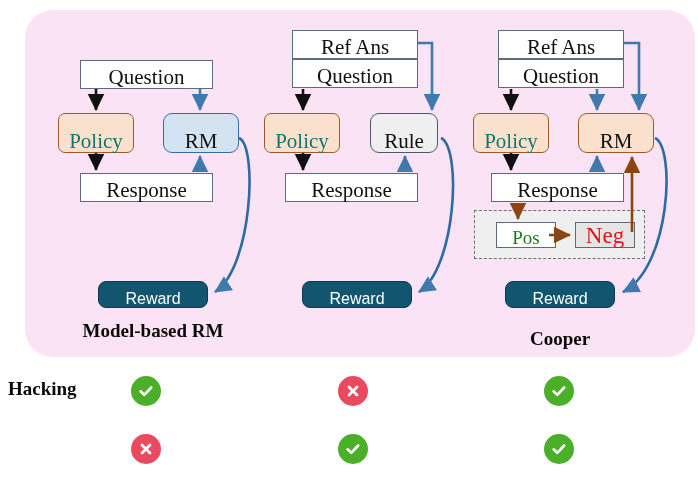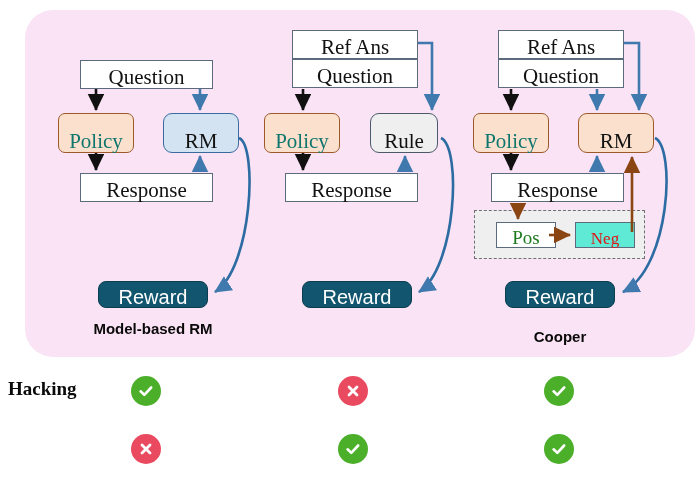--- a/index.html
+++ b/index.html
@@ -74,44 +74,44 @@
     border: 1.8px solid #4c5a6b;
     border-radius: 9px;
     color: #111111;
     font-size: 21px;
   }
   .n-reward {
     background: #12556e;
     border: 1.8px solid #0b3d50;
     border-radius: 8px;
     color: #ffffff;
-    font-size: 20px;
+    font-size: 16px;
     font-family: "Liberation Sans", sans-serif;
   }
   .n-dashed {
     background: #efefef;
     border: 1.6px dashed #6f6f6f;
   }
   .n-pos {
     background: #ffffff;
     border: 1.6px solid #5b6a7d;
     color: #1e7a1e;
     font-size: 19px;
   }
   .n-neg {
-    background: #5eead4;
+    background: #e5e5e5;
     border: 1.6px solid #5b6a7d;
     color: #e01414;
-    font-size: 17px;
+    font-size: 23px;
   }
   .col-label {
     position: absolute;
-    font-family: Liberation Sans, sans-serif;
+    font-family: Liberation Serif, serif;
     font-weight: bold;
-    font-size: 15px;
+    font-size: 19px;
     color: #0a0a0a;
     text-align: center;
     white-space: nowrap;
   }
   .row-label {
     position: absolute;
     font-family: "Liberation Serif", serif;
     font-weight: bold;
     font-size: 19px;
     color: #0a0a0a;

